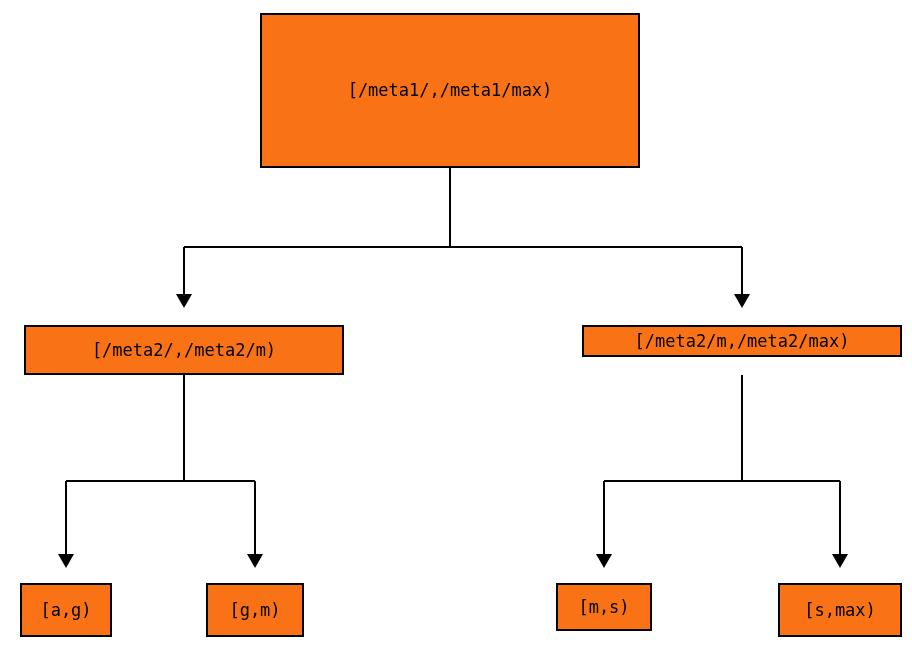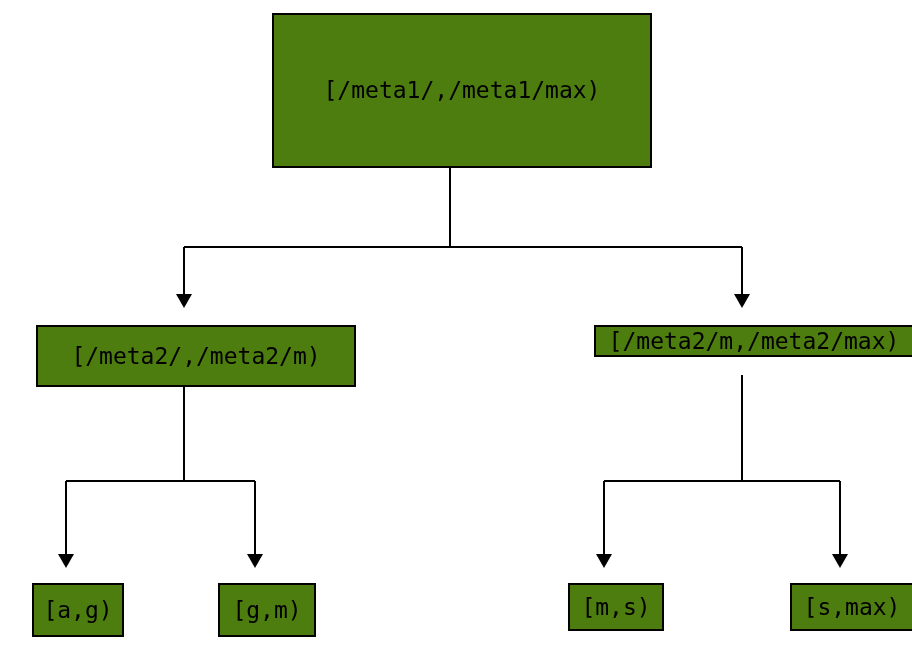--- a/index.html
+++ b/index.html
@@ -29,37 +29,36 @@
     fill: none;
   }
   .connectors path.arrowhead {
     fill: #000000;
     stroke: none;
   }
   .node {
     position: absolute;
     box-sizing: border-box;
     border: 2px solid #000000;
-    background: #4d7c0f;
+    background: #f97316;
     display: flex;
     align-items: center;
     justify-content: center;
-    font-size: 23px;
+    font-size: 17px;
     line-height: 1;
     white-space: nowrap;
     letter-spacing: 0;
-    margin-left: 12px;
   }
   .node-root      { left: 260px; top: 13px;  width: 380px; height: 155px; }
-  .node-left      { left: 24px;  top: 325px; width: 320px; height: 62px;  }
+  .node-left      { left: 24px;  top: 325px; width: 320px; height: 50px;  }
   .node-right     { left: 582px; top: 325px; width: 320px; height: 32px;  }
   .node-leaf-ag   { left: 20px;  top: 583px; width: 92px;  height: 54px;  }
   .node-leaf-gm   { left: 206px; top: 583px; width: 98px;  height: 54px;  }
   .node-leaf-ms   { left: 556px; top: 583px; width: 96px;  height: 48px;  }
-  .node-leaf-smax { left: 778px; top: 583px; width: 124px; height: 48px;  }
+  .node-leaf-smax { left: 778px; top: 583px; width: 124px; height: 54px;  }
 </style>
 </head>
 <body>
 
 <div class="canvas">
 
   <svg class="connectors" viewBox="0 0 912 652" xmlns="http://www.w3.org/2000/svg">
 
     <g>
       <path class="edge" d="M450 168 L450 247"></path>

